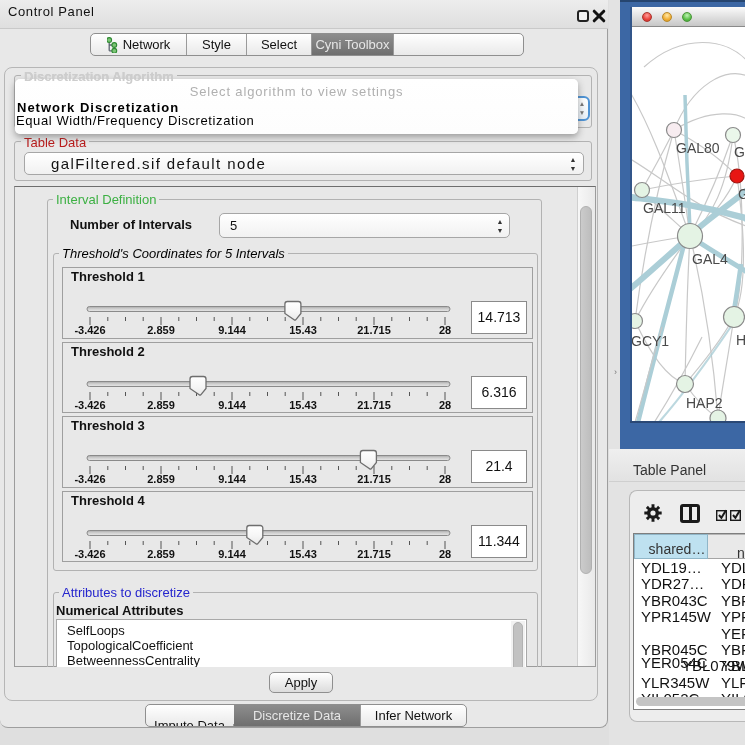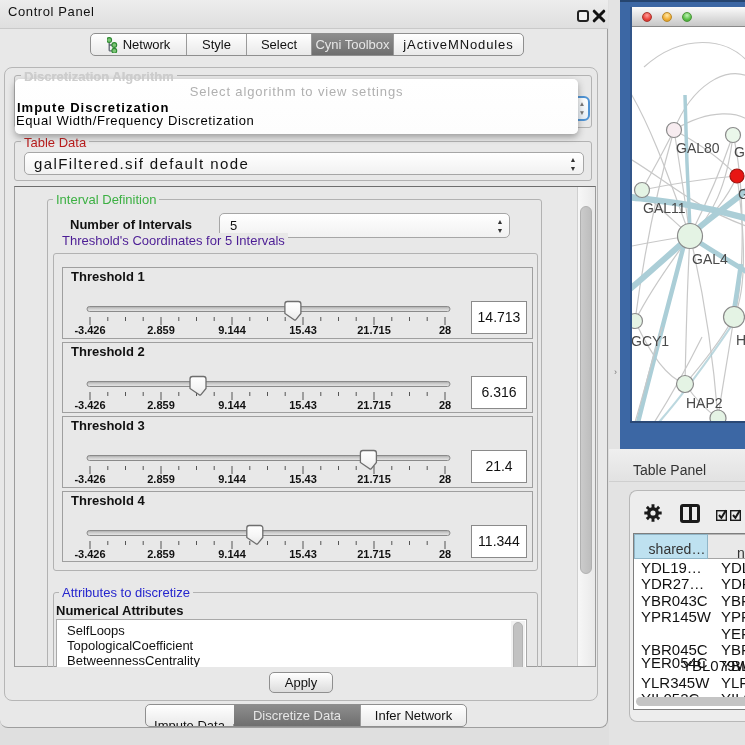--- a/index.html
+++ b/index.html
@@ -26,52 +26,51 @@
     <svg width="11" height="16" viewBox="0 0 11 16" style="margin-right:5px;margin-top:1px;">
         <path d="M2.2 3.5 V13.8 M2.2 8 H7 M2.2 13.8 H7" stroke="#5b6570" stroke-width="1.3" fill="none"></path>
         <circle cx="2.2" cy="3" r="2.4" fill="#7cc576" stroke="#2f8a33" stroke-width="1.1"></circle>
         <circle cx="7.3" cy="8" r="2.4" fill="#7cc576" stroke="#2f8a33" stroke-width="1.1"></circle>
         <circle cx="7.3" cy="13.8" r="2.4" fill="#7cc576" stroke="#2f8a33" stroke-width="1.1"></circle>
       </svg>
     Network</div>
   <div style="width:60px;display:flex;align-items:center;justify-content:center;border-right:1px solid #9a9a9a;">Style</div>
   <div style="width:65px;display:flex;align-items:center;justify-content:center;border-right:1px solid #9a9a9a;">Select</div>
   <div style="width:82px;display:flex;align-items:center;justify-content:center;border-right:1px solid #9a9a9a;background:linear-gradient(#8d8d8d,#6f6f6f);color:#e6e6e6;">Cyni Toolbox</div>
-  <div style="flex:1;display:flex;align-items:center;justify-content:center;letter-spacing:0.9px;">jActiveMNodules</div>
 </div>
 
 <div class="abs" style="left:4px;top:67px;width:594px;height:634px;border:1px solid #b6b6b6;border-radius:8px;background:#e8e8e8;"></div>
 
 <div class="groupbox" style="left:14px;top:75px;width:578px;height:53px;"></div>
 <div class="grouptitle" style="left:21px;top:69px;font-weight:bold;color:#cdcdcd;">Discretization Algorithm</div>
 
 <div class="abs" style="left:556px;top:96px;width:34px;height:25px;border:2px solid #4f93d4;border-radius:6px;background:linear-gradient(#fdfefe,#e8f0f8);"></div>
 <div class="abs" style="left:577px;top:100px;width:10px;height:18px;color:#777;font-size:6.5px;line-height:8.5px;text-align:center;">▲<br>▼</div>
 
 <div class="groupbox" style="left:14px;top:141px;width:578px;height:40px;"></div>
 <div class="grouptitle" style="left:21px;top:135px;font-weight:normal;color:#b91c1c;">Table Data</div>
-<div class="abs" style="left:24px;top:152px;width:560px;height:23px;border:1px solid #a6a6a6;border-radius:5px;background:linear-gradient(#ffffff,#f1f1f1);font-size:15px;letter-spacing:1.4px;color:#111;line-height:21px;padding-left:9px;">galFiltered.sif default node</div>
+<div class="abs" style="left:24px;top:152px;width:560px;height:23px;border:1px solid #a6a6a6;border-radius:5px;background:linear-gradient(#ffffff,#f1f1f1);font-size:15px;letter-spacing:1.4px;color:#111;line-height:21px;padding-left:26px;">galFiltered.sif default node</div>
 <div class="abs" style="left:566px;top:153px;width:14px;height:21px;color:#333;font-size:7px;line-height:9px;text-align:center;padding-top:2px;">▲<br>▼</div>
 
 <div class="abs" style="left:14px;top:186px;width:582px;height:481px;border:1px solid #9c9c9c;border-top-color:#6e6e6e;background:#e8e8e8;"></div>
 
 <div class="abs" style="left:577px;top:187px;width:18px;height:479px;background:linear-gradient(90deg,#f7f7f7,#e9e9e9);border-left:1px solid #cfcfcf;"></div>
 <div class="abs" style="left:580px;top:206px;width:12px;height:368px;border-radius:6px;background:linear-gradient(90deg,#cbcbcb,#bdbdbd);border:1px solid #b0b0b0;"></div>
 
 <div class="abs" id="viewport" style="left:15px;top:187px;width:561px;height:480px;overflow:hidden;">
 
   <div class="groupbox" style="left:32px;top:12px;width:495px;height:520px;"></div>
   <div class="grouptitle" style="left:38px;top:5px;color:#3cb043;">Interval Definition</div>
 
   <div class="abs" style="left:55px;top:30px;font-size:13px;font-weight:bold;color:#111;">Number of Intervals</div>
   <div class="abs" style="left:204px;top:26px;width:291px;height:25px;border:1px solid #a6a6a6;border-radius:5px;background:linear-gradient(#ffffff,#f1f1f1);font-size:13px;color:#111;line-height:23px;padding-left:10px;">5</div>
   <div class="abs" style="left:478px;top:28px;width:14px;height:21px;color:#333;font-size:7px;line-height:9px;text-align:center;padding-top:2px;">▲<br>▼</div>
 
   <div class="groupbox" style="left:38px;top:66px;width:485px;height:318px;"></div>
-  <div class="grouptitle" style="left:44px;top:46px;color:#4c1d95;">Threshold's Coordinates for 5 Intervals</div>
+  <div class="grouptitle" style="left:44px;top:59px;color:#000000;font-style:italic;">Threshold's Coordinates for 5 Intervals</div>
 
   <svg width="0" height="0" style="position:absolute;">
       <defs>
 <linearGradient id="trk" x1="0" y1="0" x2="0" y2="1">
           <stop offset="0" stop-color="#a8a8a8"></stop>
           <stop offset="0.45" stop-color="#cecece"></stop>
           <stop offset="1" stop-color="#e8e8e8"></stop>
         </linearGradient>
 <linearGradient id="thm" x1="0" y1="0" x2="0" y2="1">
           <stop offset="0" stop-color="#ffffff"></stop>
@@ -227,21 +226,21 @@
   <div class="abs" style="left:41px;top:432px;width:471px;height:60px;background:#fff;border:1px solid #a9a9a9;font-size:13px;color:#111;">
     <div style="padding:3px 0 0 10px;line-height:15px;">SelfLoops<br>TopologicalCoefficient<br>BetweennessCentrality<br>ClusteringCoefficient</div>
     <div class="abs" style="right:1px;top:1px;width:14px;height:58px;background:#f2f2f2;"></div>
     <div class="abs" style="right:3px;top:2px;width:10px;height:54px;border-radius:5px;background:#c2c2c2;border:1px solid #b2b2b2;"></div>
   </div>
 </div>
 
 <div class="abs" style="left:15px;top:79px;width:563px;height:55px;background:linear-gradient(#ffffff,#fdfdfd);border-radius:5px;box-shadow:0 3px 7px rgba(60,60,60,0.45);"></div>
 <div class="abs" style="left:21px;top:69px;font-size:13px;font-weight:bold;color:#cdcdcd;padding:0 3px;">Discretization Algorithm</div>
 <div class="abs" style="left:15px;top:83.5px;width:563px;text-align:center;font-size:13px;letter-spacing:0.85px;color:#b0b0b0;">Select algorithm to view settings</div>
-<div class="abs" style="left:17px;top:99.5px;font-size:13px;letter-spacing:1px;font-weight:bold;color:#000;">Impute Discretization</div>
+<div class="abs" style="left:17px;top:99.5px;font-size:13px;letter-spacing:1px;font-weight:bold;color:#000;">Network Discretization</div>
 <div class="abs" style="left:16px;top:112.5px;font-size:13px;letter-spacing:0.6px;color:#000;">Equal Width/Frequency Discretization</div>
 
 <div class="abs" style="left:269px;top:672px;width:64px;height:21px;border:1px solid #8f8f8f;border-radius:5px;background:linear-gradient(#ffffff,#dcdcdc);font-size:13px;color:#111;text-align:center;line-height:19px;">Apply</div>
 
 <div class="abs" style="left:145px;top:704px;width:322px;height:23px;border:1px solid #8f8f8f;border-radius:5px;background:linear-gradient(#ffffff,#e9e9e9);display:flex;font-size:13px;color:#111;overflow:hidden;">
   <div style="width:88px;display:flex;align-items:center;justify-content:center;border-right:1px solid #9a9a9a;margin-top:19px;">Impute Data</div>
   <div style="width:127px;display:flex;align-items:center;justify-content:center;border-right:1px solid #9a9a9a;background:linear-gradient(#8d8d8d,#6f6f6f);color:#e6e6e6;">Discretize Data</div>
   <div style="flex:1;display:flex;align-items:center;justify-content:center;">Infer Network</div>
 </div>
 

